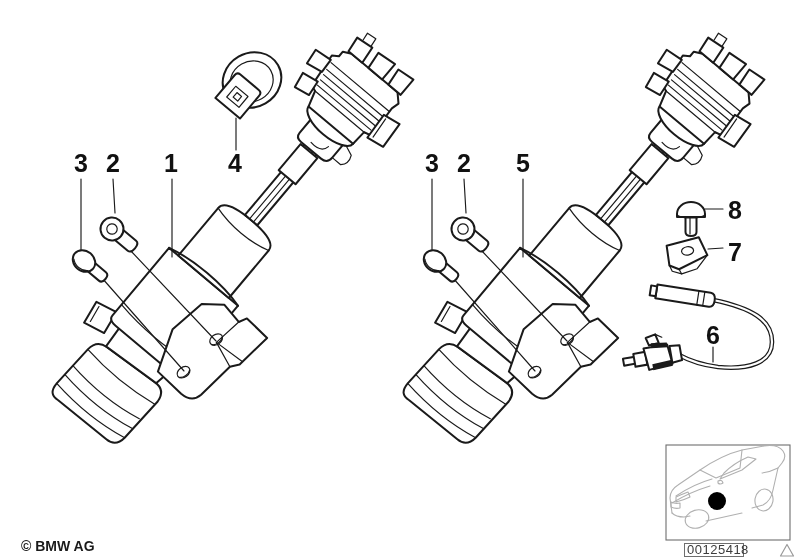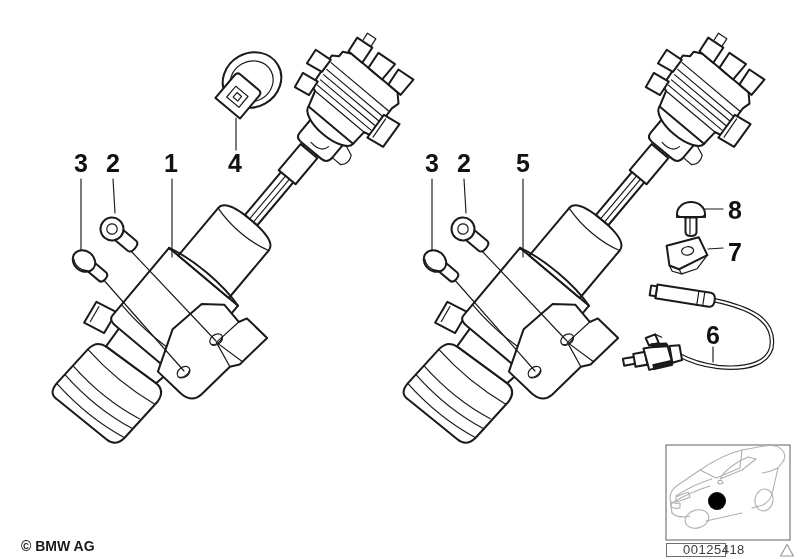--- a/index.html
+++ b/index.html
@@ -26,23 +26,23 @@
   .tri{stroke:var(--triangle);fill:none;stroke-width:1.2;stroke-linejoin:round;}
   
   .callout{
     position:absolute;transform:translate(-50%,-50%);
     font-weight:bold;font-size:25px;color:#111;letter-spacing:0;line-height:1;
   }
   .copyright{
     position:absolute;left:21px;top:538px;font-weight:bold;font-size:14px;color:#1a1a1a;
   }
   .pn-box{
-    position:absolute;left:666px;top:543px;width:60px;height:14px;
+    position:absolute;left:684px;top:543px;width:60px;height:14px;
     border:1px solid var(--frame);box-sizing:border-box;
-    font-size:13px;color:var(--part-number-text);line-height:12px;padding-left:16px;
+    font-size:13px;color:var(--part-number-text);line-height:12px;padding-left:2px;
     letter-spacing:0.5px;
   }
 </style>
 </head>
 <body>
 
 <svg width="799" height="559" viewBox="0 0 799 559">
   <defs>
 
     <g id="asm">

